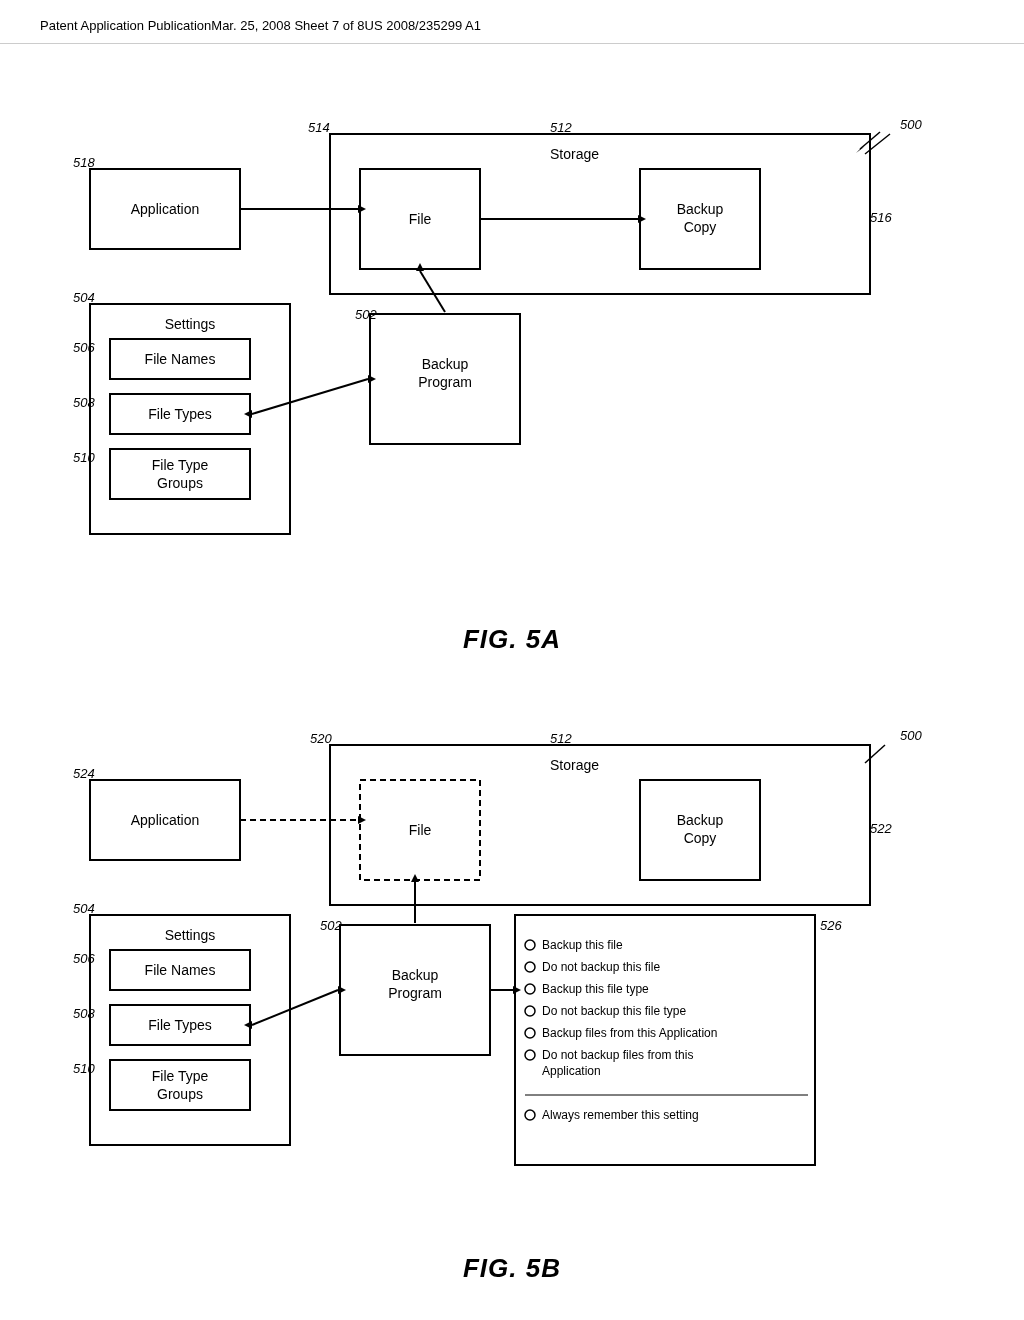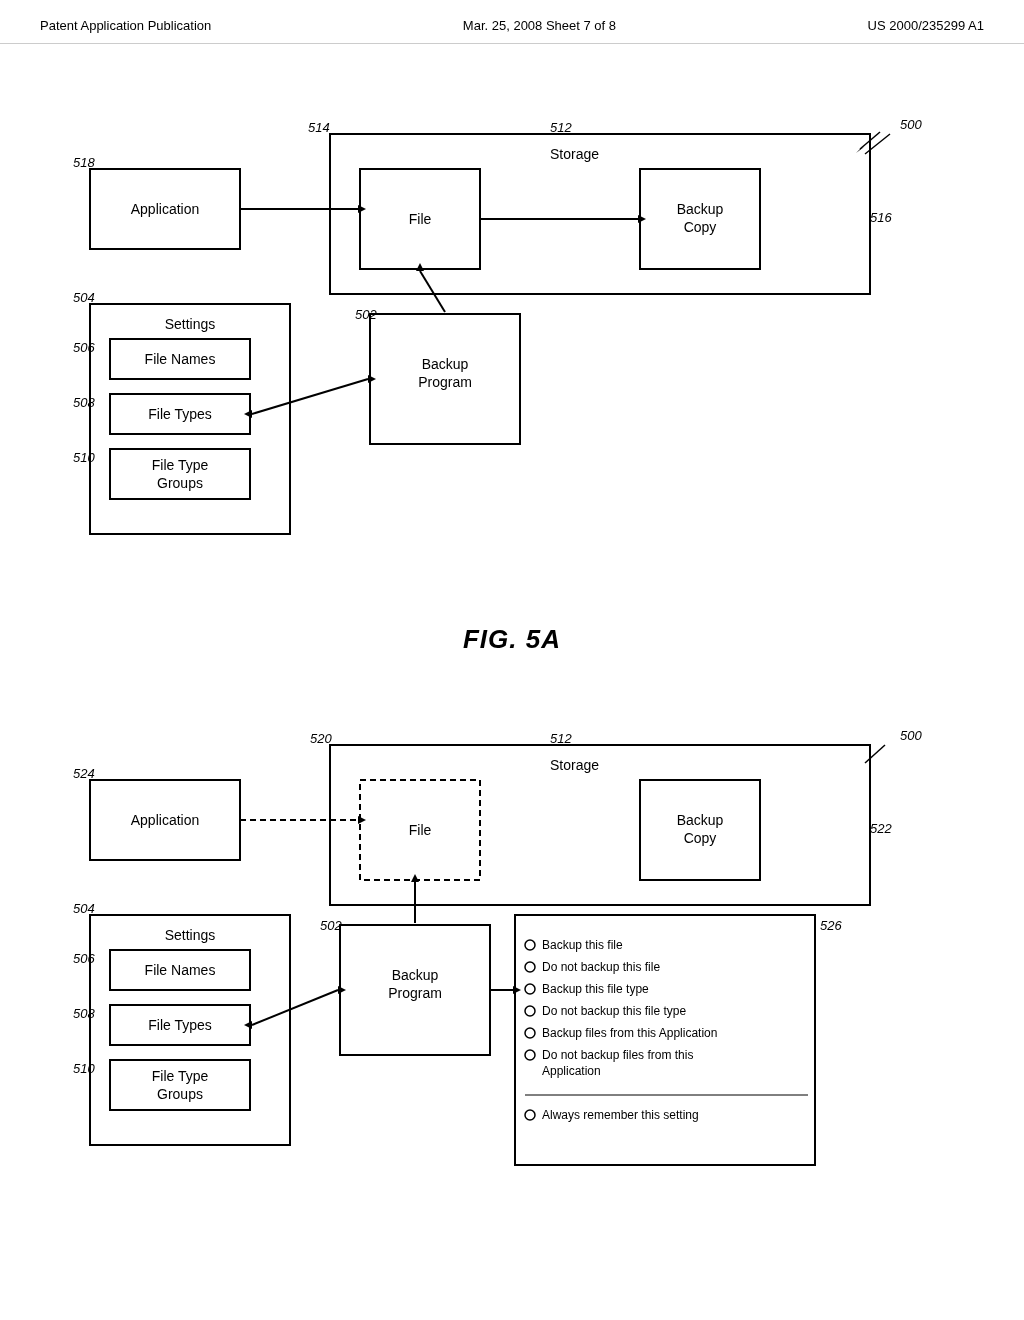--- a/index.html
+++ b/index.html
@@ -8,25 +8,23 @@
       font-family: Arial, sans-serif;
       width: 1024px;
       min-height: 1320px;
       position: relative;
       color: #000;
     }
 
     
     .patent-header {
       display: flex;
-      justify-content: space-between;
       padding: 18px 40px 10px 40px;
       font-size: 13px;
       border-bottom: 1px solid #ccc;
-      gap: 19px;
     }
 
     .diagram-area {
       padding: 30px 60px;
     }
 
     
     .fig-5a {
       position: relative;
       width: 100%;
@@ -58,21 +56,21 @@
       height: 100%;
       pointer-events: none;
     }
   </style>
 </head>
 <body>
 
 <div class="patent-header">
   <span>Patent Application Publication</span>
   <span>Mar. 25, 2008   Sheet 7 of 8</span>
-  <span>US 2000/235299 A1</span>
+  <span>US 2008/235299 A1</span>
 </div>
 
 <div class="diagram-area">
 
   <div class="fig-5a">
     <svg class="diagram-svg" viewBox="0 0 904 530">
 
       <rect x="270" y="60" width="540" height="160" fill="white" stroke="black" stroke-width="2"></rect>
 
       <text x="490" y="85" font-size="14" font-family="Arial">Storage</text>
@@ -222,14 +220,15 @@
       <text x="13" y="228" font-size="13" font-family="Arial" font-style="italic">504</text>
       <text x="13" y="278" font-size="13" font-family="Arial" font-style="italic">506</text>
       <text x="13" y="333" font-size="13" font-family="Arial" font-style="italic">508</text>
       <text x="13" y="388" font-size="13" font-family="Arial" font-style="italic">510</text>
       <text x="260" y="245" font-size="13" font-family="Arial" font-style="italic">502</text>
       <text x="760" y="245" font-size="13" font-family="Arial" font-style="italic">526</text>
 
     </svg>
   </div>
 
+  <div class="fig-label">FIG. 5B</div>
 
 </div>
 
 </body></html>

